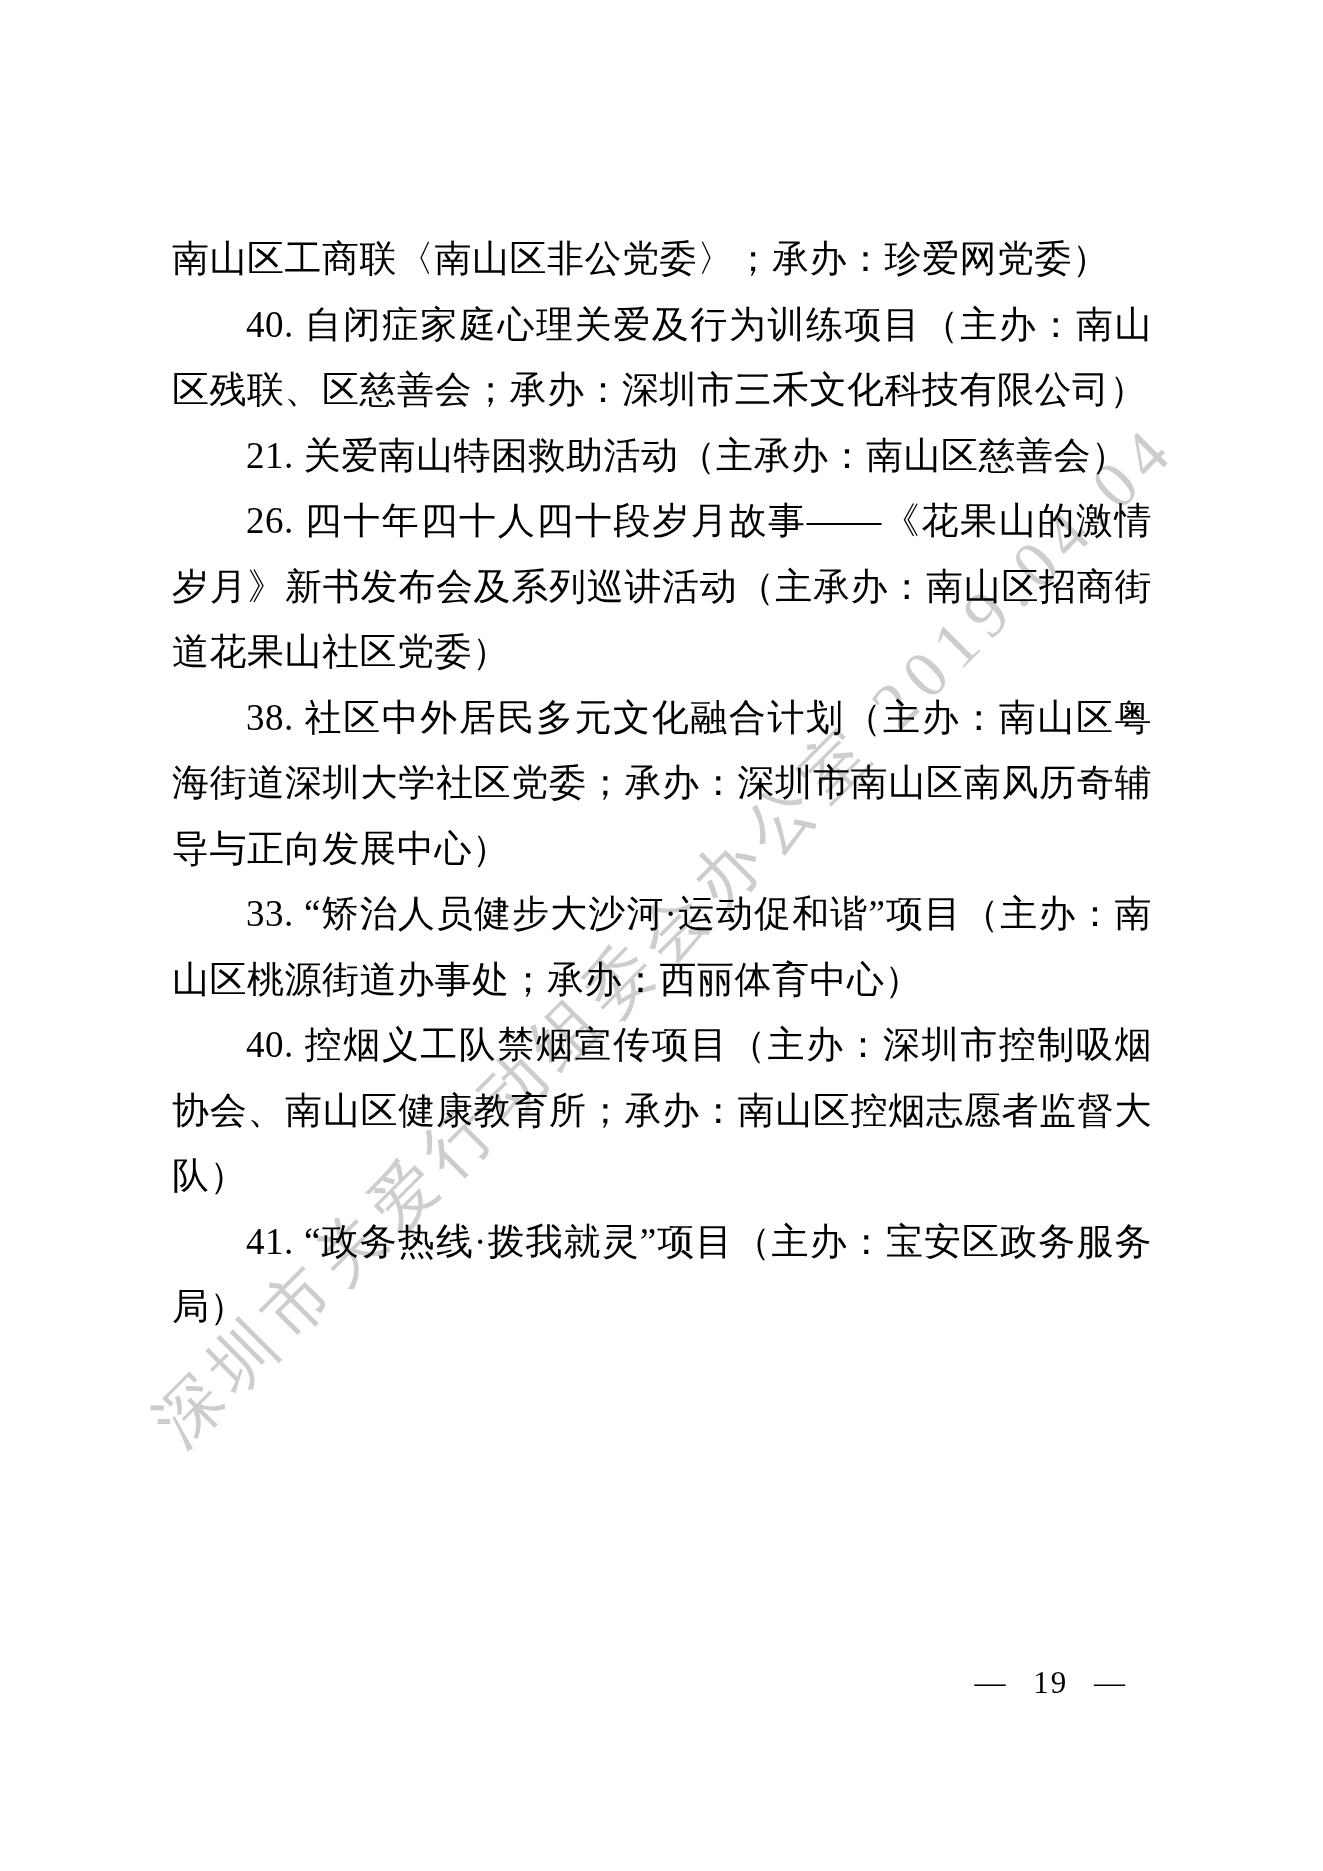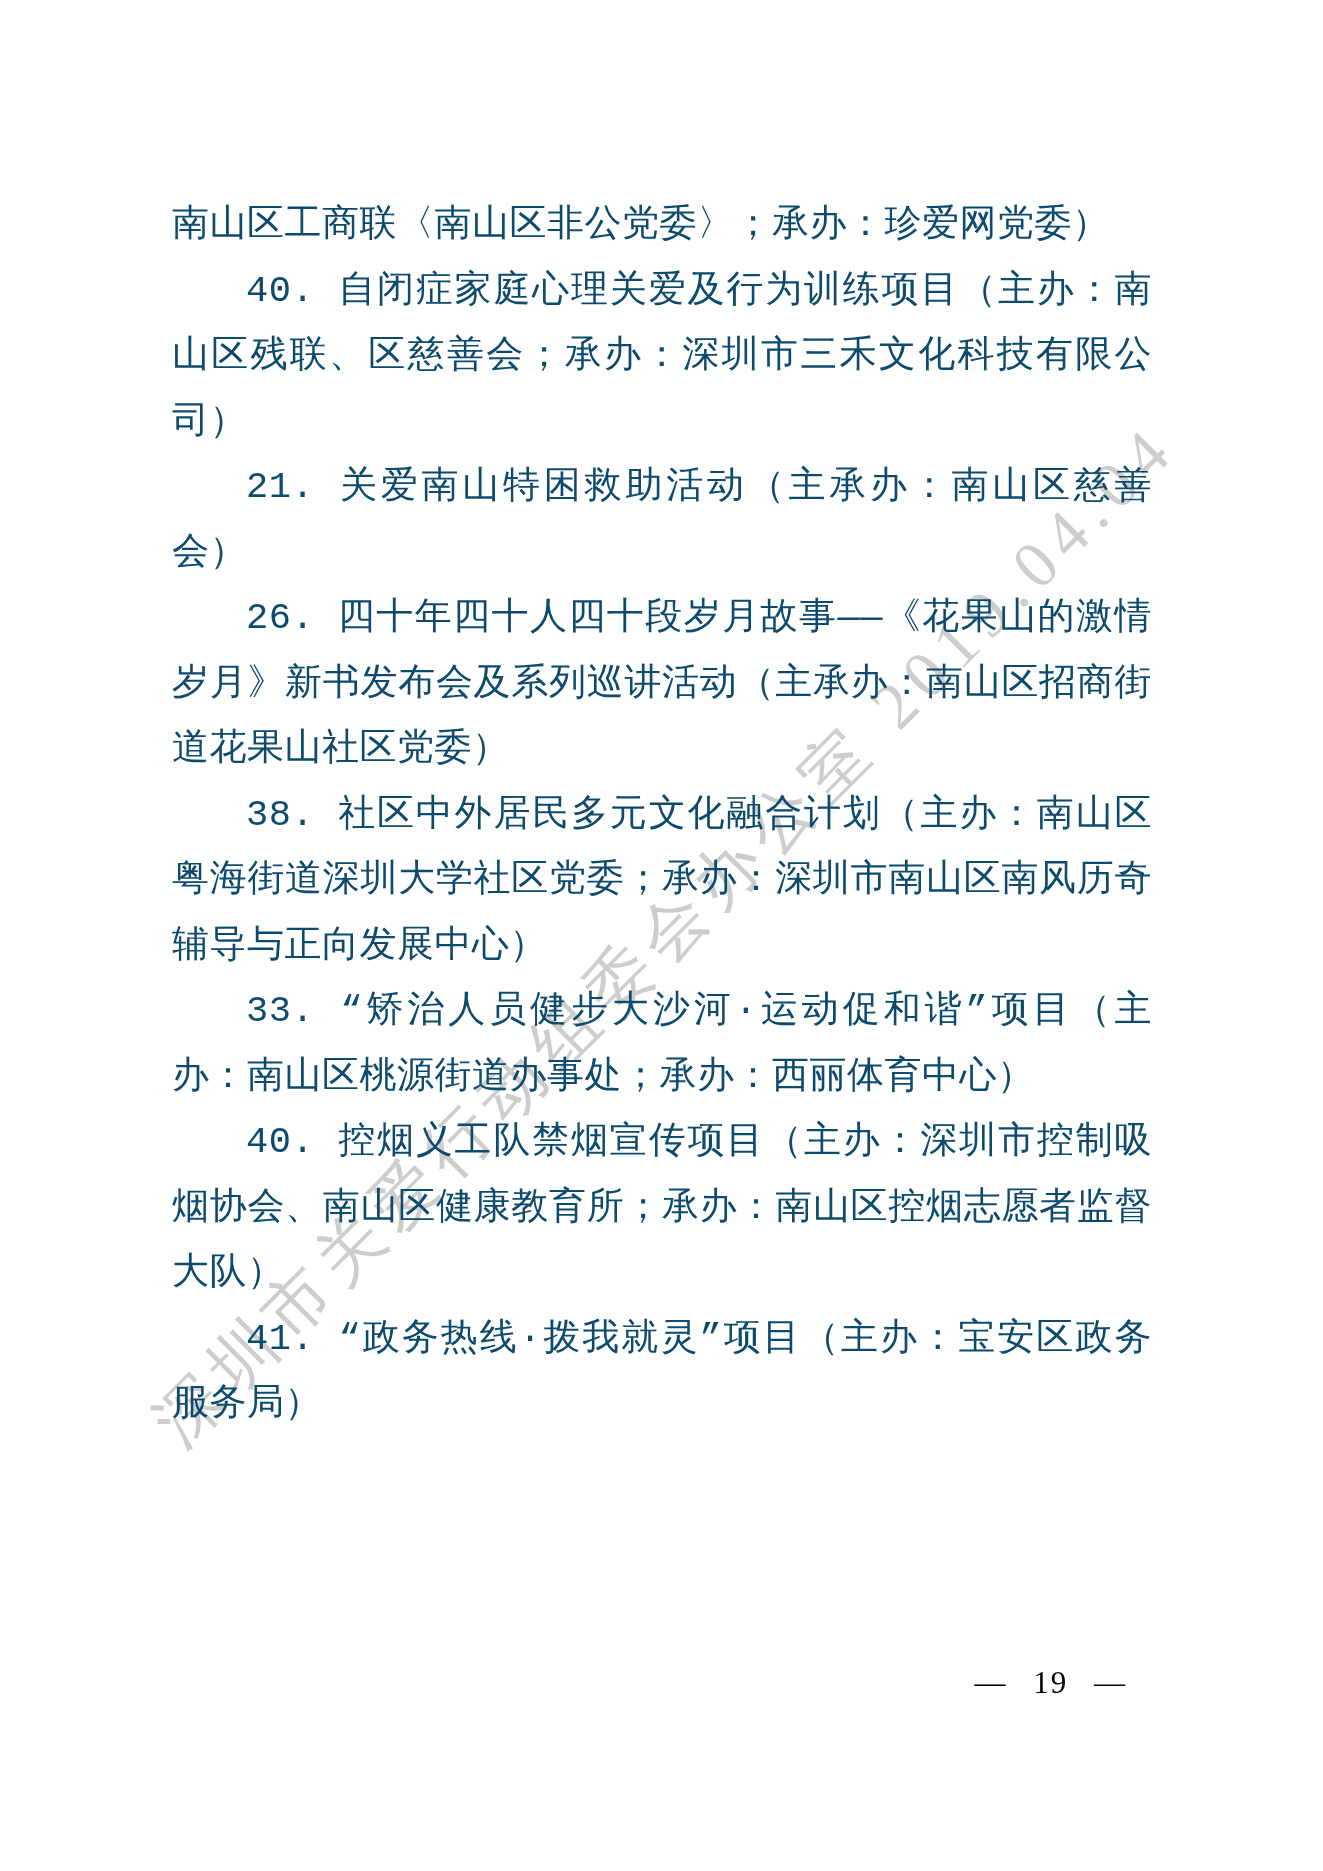--- a/index.html
+++ b/index.html
@@ -25,29 +25,28 @@
     letter-spacing: 10px;
     color: #c5c5c5;
     opacity: 0.85;
     white-space: nowrap;
     z-index: 0;
     user-select: none;
   }
   .content {
     position: absolute;
     left: 172px;
-    top: 193px;
+    top: 226px;
     width: 980px;
     z-index: 1;
-    color: #0c4a6e;
+    color: #000000;
     font-size: 37px;
     line-height: 65.5px;
     text-align: justify;
     letter-spacing: 0.5px;
-    font-family: Liberation Mono, monospace;
   }
   .para {
     margin: 0;
     word-break: break-all;
   }
   .para.indent {
     text-indent: 2em;
   }
   .footer {
     position: absolute;

